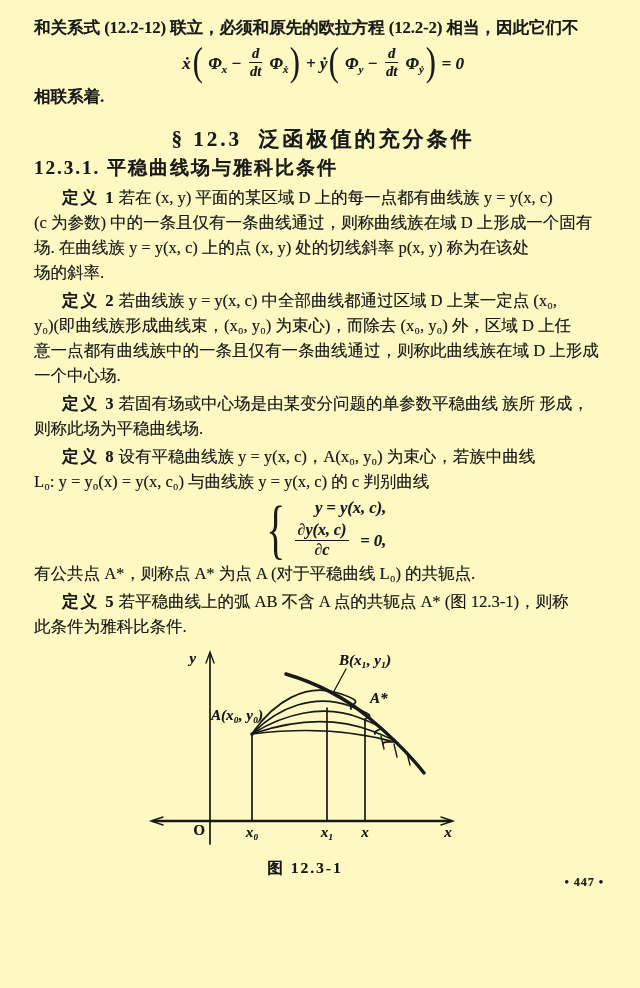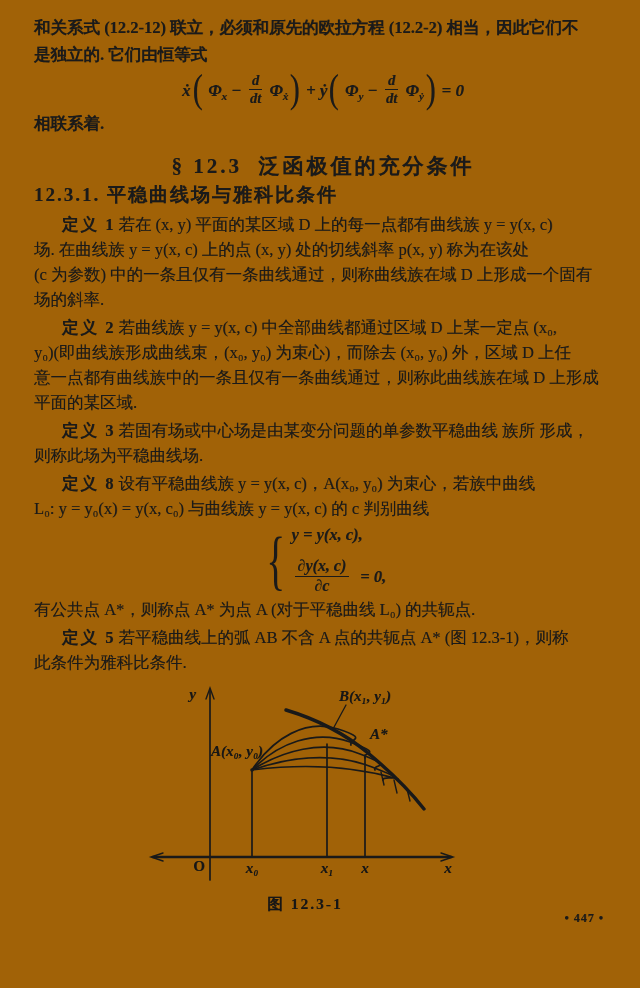--- a/index.html
+++ b/index.html
@@ -1,21 +1,21 @@
 <!DOCTYPE html>
 <html><head>
 <meta charset="utf-8">
 <style>
   html,body{margin:0;padding:0;}
   body{background:#e9e8e4;}
   .page{
     position:relative;
     width:640px;height:988px;
     margin:0 auto;
-    background:#a16207;
+    background:#fef9c3;
     box-sizing:border-box;
     padding:14px 28px 0 34px;
     font-family:"Liberation Serif","DejaVu Serif",serif;
     color:#1a1a1a;
     overflow:hidden;
     text-shadow:0.35px 0.35px 0 rgba(20,20,20,0.45);
   }
   .line{
     font-size:16.5px;
     line-height:25px;
@@ -49,21 +49,21 @@
   .frac .fd{display:block;padding-top:1px;}
   .sys{
     display:flex;justify-content:center;align-items:center;
     margin:4px 0 2px;font-style:italic;font-weight:600;
   }
   .sys .brace{
     font-size:66px;font-style:normal;font-weight:300;
     display:inline-block;transform:scaleX(0.6);
     line-height:0.85;margin-right:0px;text-shadow:none;
   }
-  .sys-rows{display:flex;flex-direction:column;align-items:flex-start;gap:13px;font-size:16.5px;}
+  .sys-rows{display:flex;flex-direction:column;align-items:flex-end;gap:4px;font-size:16.5px;}
   .sys-row2{display:flex;align-items:center;gap:8px;}
   
   .sec-head{
     text-align:center;font-size:21px;font-weight:bold;
     margin-top:15px;line-height:30px;letter-spacing:3px;white-space:nowrap;
   }
   .sub-head{
     font-size:19px;font-weight:600;
     line-height:28px;letter-spacing:2px;white-space:nowrap;
   }
@@ -83,21 +83,20 @@
     padding-right:8px;margin-top:-6px;letter-spacing:1px;
   }
 </style>
 </head>
 <body>
 
 <div class="page">
 
   <div class="intro">
     <div class="line">和关系式 (12.2-12) 联立，必须和原先的欧拉方程 (12.2-2) 相当，因此它们不</div>
-    <div class="line">是独立的. 它们由恒等式</div>
   </div>
 
   <div class="eq-row">
     <span>ẋ</span><span class="bigp">(</span>
     <span>Φ</span><sub>x</sub>
     <span>−</span>
     <span class="frac"><span class="fn">d</span><span class="fd">dt</span></span>
     <span>Φ</span><sub>ẋ</sub><span class="bigp">)</span>
     <span>+</span>
     <span>ẏ</span><span class="bigp">(</span>
@@ -111,30 +110,30 @@
   <div class="line" style="font-weight:600;">相联系着.</div>
 
   <div class="sec-head">
     <span>§ 12.3</span>&nbsp;&nbsp;<span>泛函极值的充分条件</span>
   </div>
 
   <div class="sub-head">12.3.1. 平稳曲线场与雅科比条件</div>
 
   <div class="def">
     <div class="line def-first"><b class="def-label">定义 1</b><span>若在 (x, y) 平面的某区域 D 上的每一点都有曲线族 y = y(x, c)</span></div>
+    <div class="line">(c 为参数) 中的一条且仅有一条曲线通过，则称曲线族在域 D 上形成一个固有</div>
     <div class="line">场. 在曲线族 y = y(x, c) 上的点 (x, y) 处的切线斜率 p(x, y) 称为在该处</div>
-    <div class="line">(c 为参数) 中的一条且仅有一条曲线通过，则称曲线族在域 D 上形成一个固有</div>
     <div class="line">场的斜率.</div>
   </div>
 
   <div class="def">
     <div class="line def-first"><b class="def-label">定义 2</b><span>若曲线族 y = y(x, c) 中全部曲线都通过区域 D 上某一定点 (x₀,</span></div>
     <div class="line">y₀)(即曲线族形成曲线束，(x₀, y₀) 为束心)，而除去 (x₀, y₀) 外，区域 D 上任</div>
     <div class="line">意一点都有曲线族中的一条且仅有一条曲线通过，则称此曲线族在域 D 上形成</div>
-    <div class="line">平面的某区域.</div>
+    <div class="line">一个中心场.</div>
   </div>
 
   <div class="def">
     <div class="line def-first"><b class="def-label">定义 3</b><span>若固有场或中心场是由某变分问题的单参数平稳曲线 族所 形成，</span></div>
     <div class="line">则称此场为平稳曲线场.</div>
   </div>
 
   <div class="def">
     <div class="line def-first"><b class="def-label">定义 8</b><span>设有平稳曲线族 y = y(x, c)，A(x₀, y₀) 为束心，若族中曲线</span></div>
     <div class="line">L₀: y = y₀(x) = y(x, c₀) 与曲线族 y = y(x, c) 的 c 判别曲线</div>

